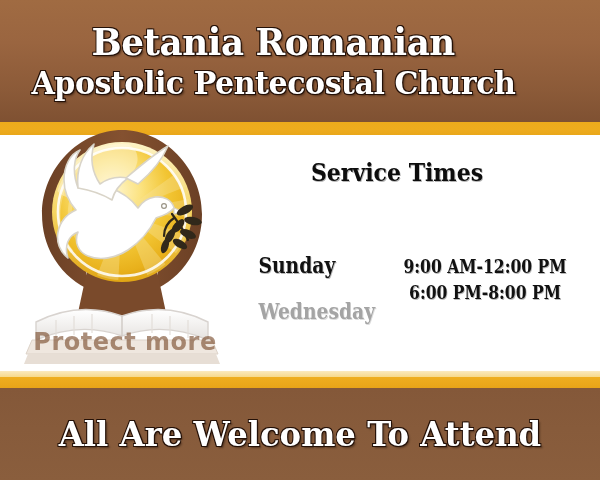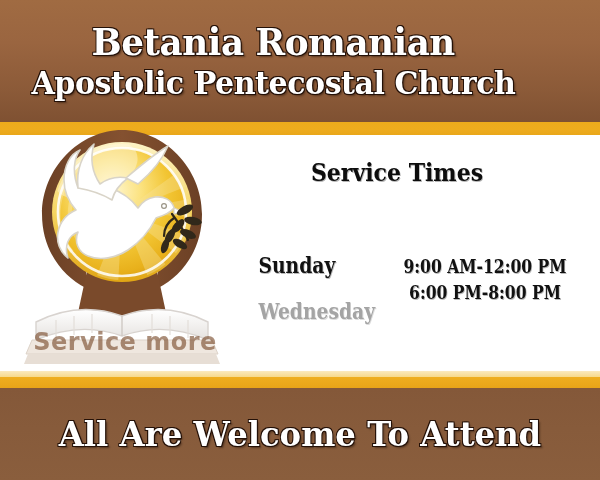--- a/index.html
+++ b/index.html
@@ -352,21 +352,21 @@
           <path d="M52 190 L 52 209"></path>
           <path d="M70 188 L 70 207"></path>
           <path d="M130 188 L 130 207"></path>
           <path d="M148 190 L 148 209"></path>
           <path d="M166 194 L 166 212"></path>
         </g>
         <path d="M10 214 L 190 214 L 196 228 L 4 228 Z" fill="#efe7df" stroke="#ddd3c9" stroke-width="1"></path>
         <path d="M6 228 L 194 228 L 198 238 L 2 238 Z" fill="#e7ded5"></path>
       </g>
     </svg>
-    <div class="logo-watermark">Service more</div>
+    <div class="logo-watermark">Protect more</div>
   </div>
 
   <div class="times-panel">
 
     <div class="times-heading">Service Times</div>
 
     <div class="row row-sunday">
       <div class="day-label">Sunday</div>
       <div class="time-stack">
         <div class="time-line">9:00 AM-12:00 PM</div>

